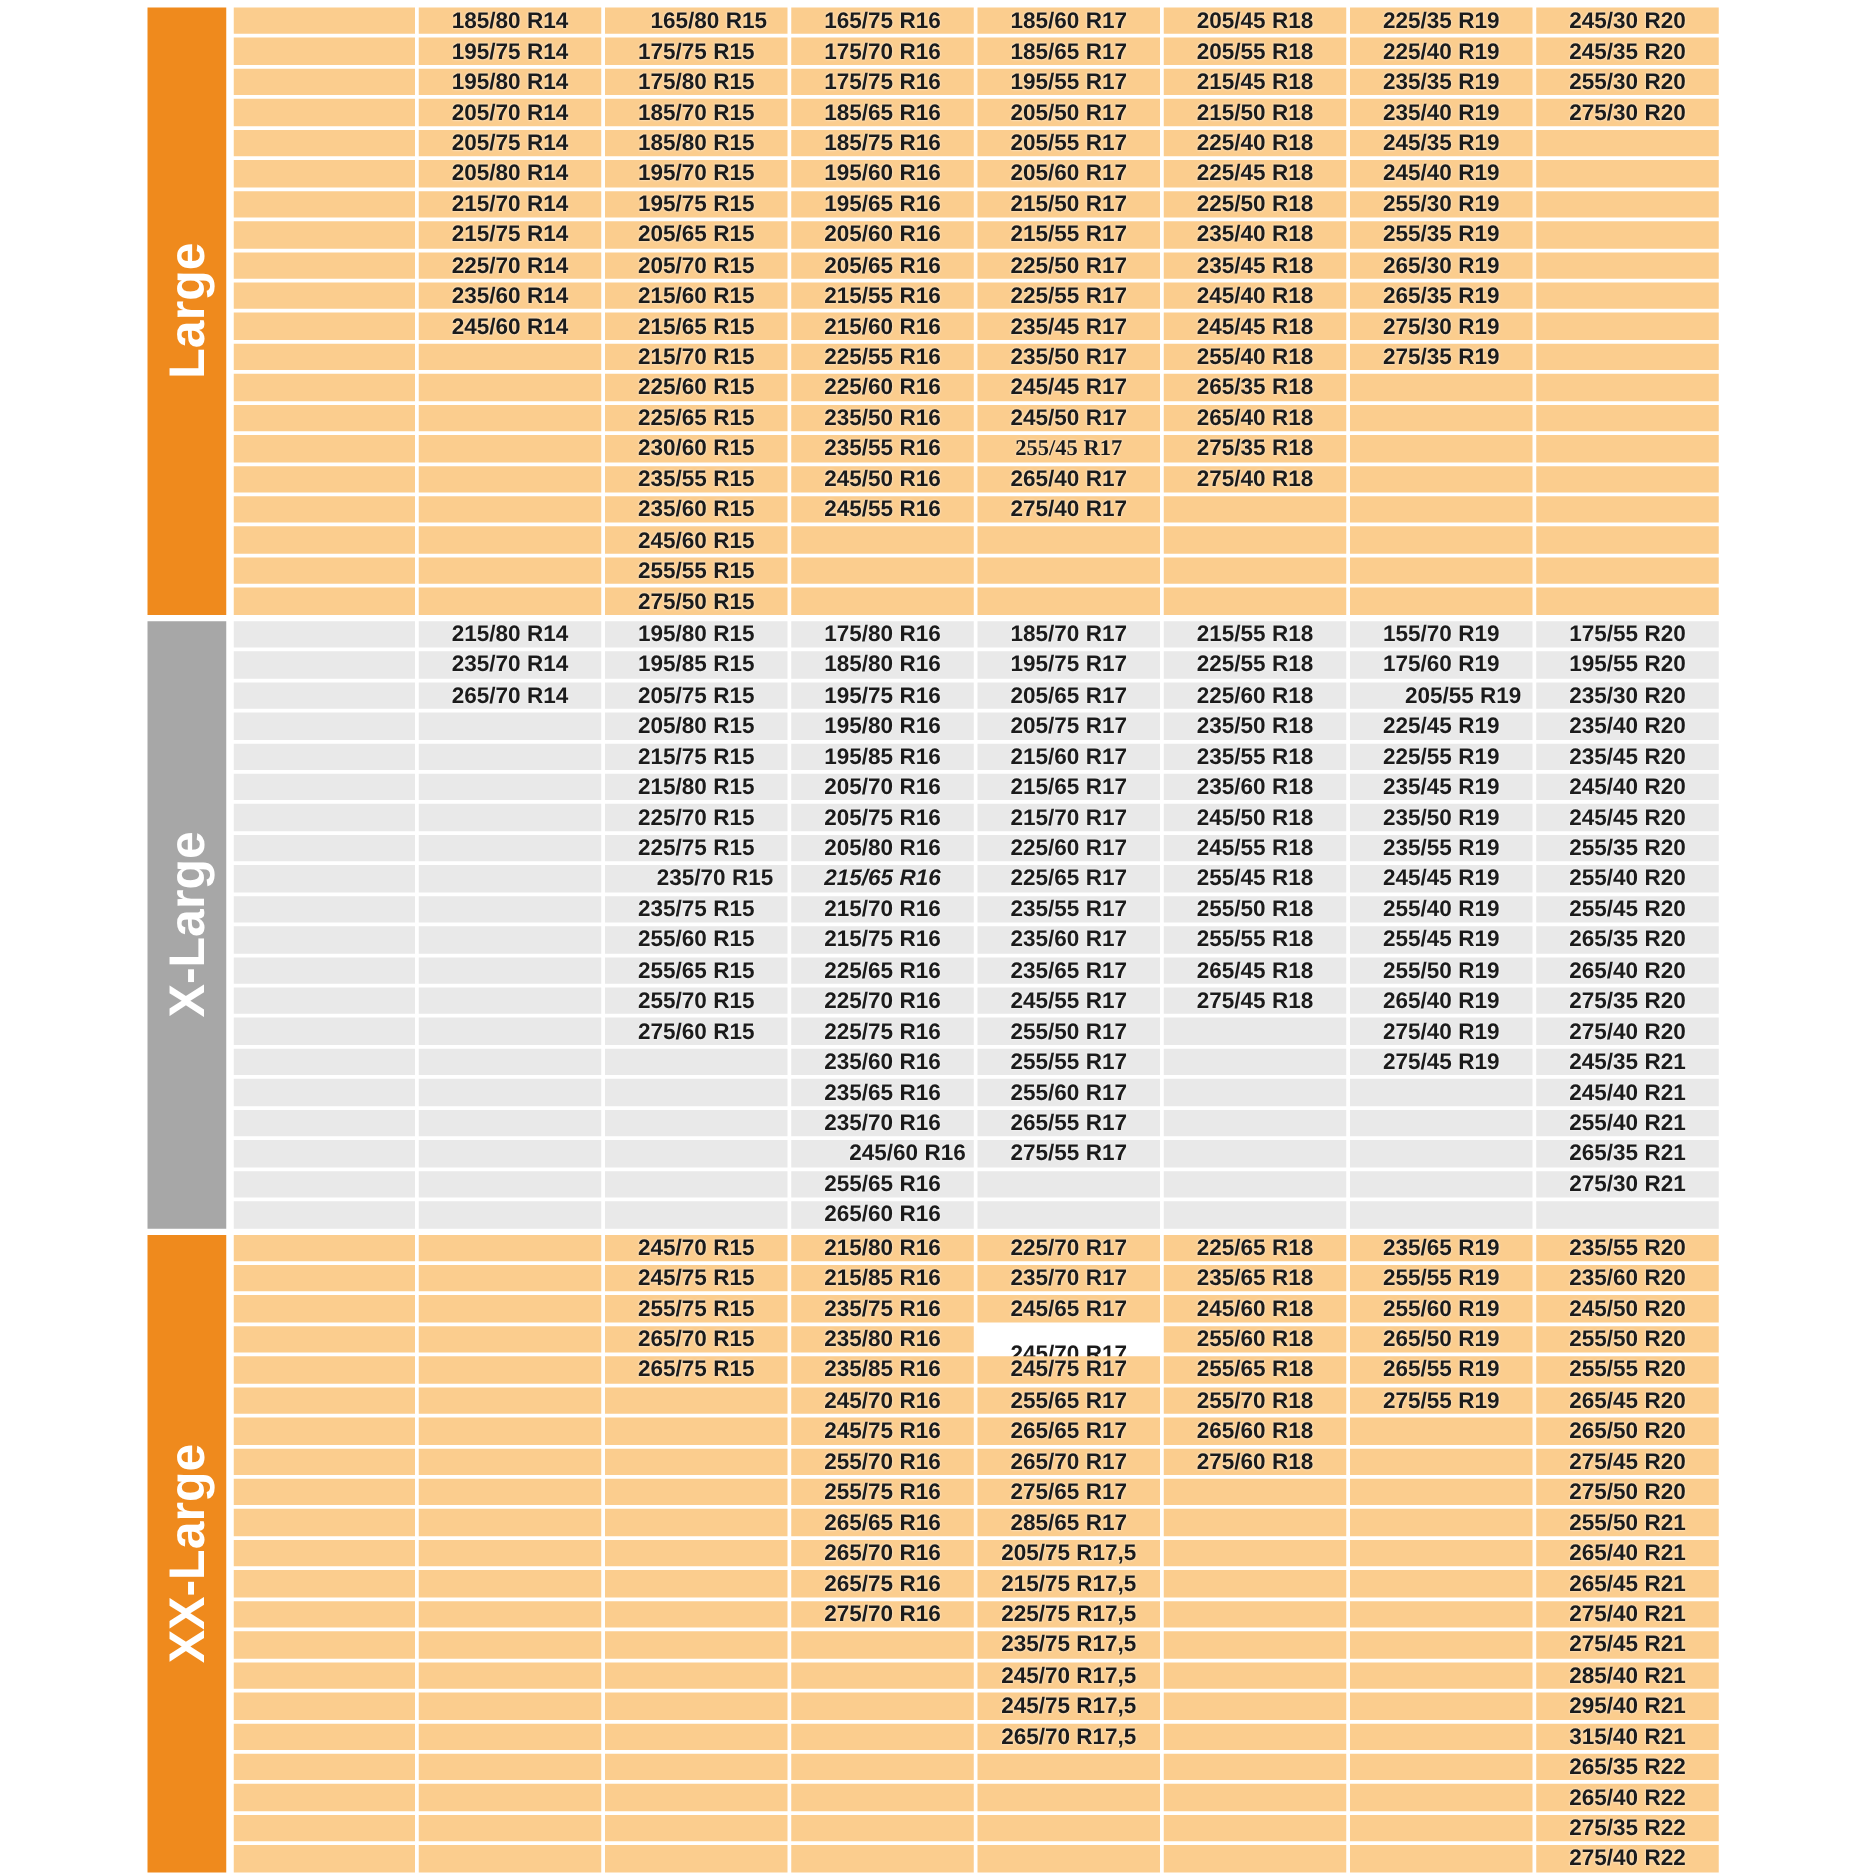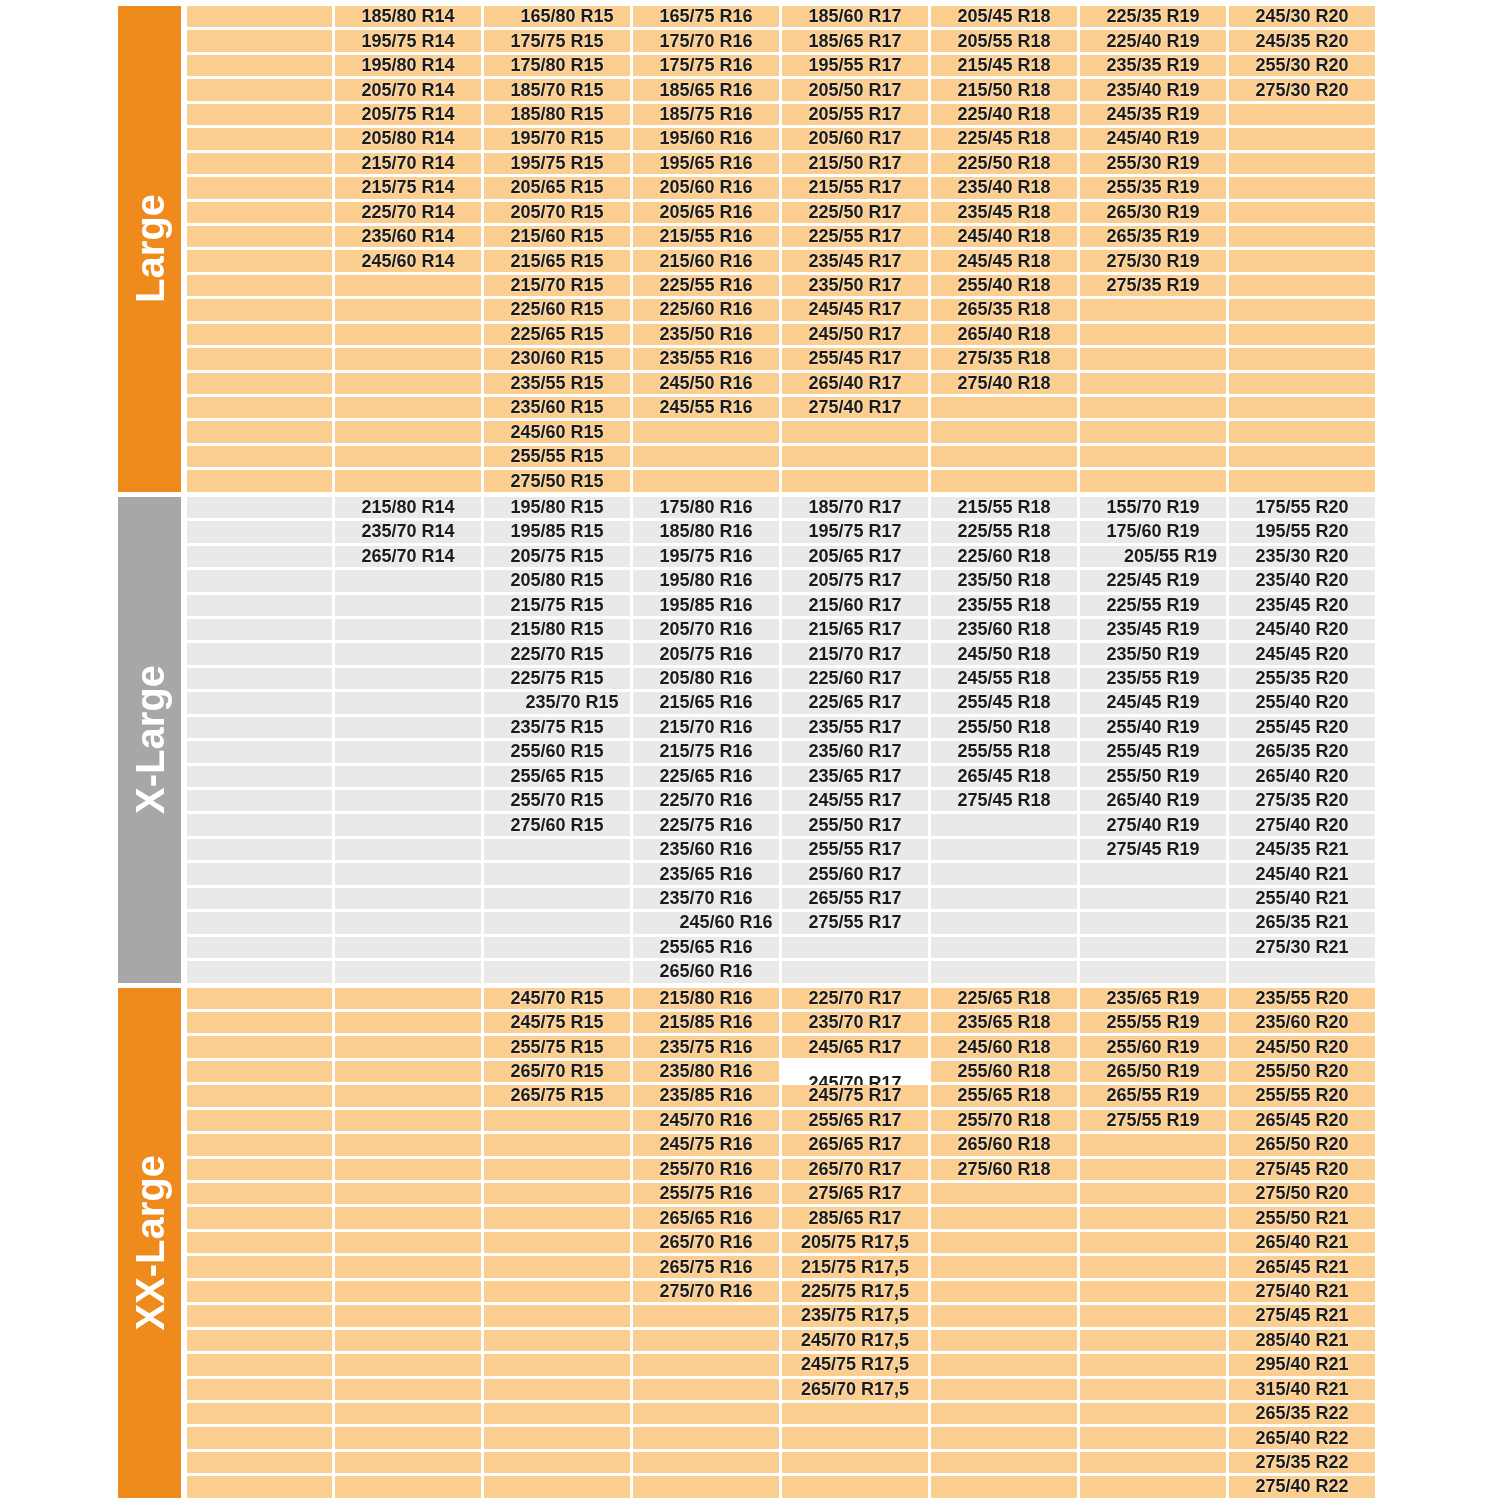--- a/index.html
+++ b/index.html
@@ -151,21 +151,21 @@
           <div class="cell orange" style="grid-area: 5 / 5;">205/55 R17</div>
           <div class="cell orange" style="grid-area: 6 / 5;">205/60 R17</div>
           <div class="cell orange" style="grid-area: 7 / 5;">215/50 R17</div>
           <div class="cell orange" style="grid-area: 8 / 5;">215/55 R17</div>
           <div class="cell orange" style="grid-area: 9 / 5;">225/50 R17</div>
           <div class="cell orange" style="grid-area: 10 / 5;">225/55 R17</div>
           <div class="cell orange" style="grid-area: 11 / 5;">235/45 R17</div>
           <div class="cell orange" style="grid-area: 12 / 5;">235/50 R17</div>
           <div class="cell orange" style="grid-area: 13 / 5;">245/45 R17</div>
           <div class="cell orange" style="grid-area: 14 / 5;">245/50 R17</div>
-          <div class="cell orange" style="grid-area: 15 / 5;">255/45 R17</div>
+          <div class="cell orange" style="grid-area: 15 / 5; font-family: Liberation Serif, serif;">255/45 R17</div>
           <div class="cell orange" style="grid-area: 16 / 5;">265/40 R17</div>
           <div class="cell orange" style="grid-area: 17 / 5;">275/40 R17</div>
           <div class="cell orange" style="grid-area: 18 / 5;"></div>
           <div class="cell orange" style="grid-area: 19 / 5;"></div>
           <div class="cell orange" style="grid-area: 20 / 5;"></div>
           <div class="cell orange" style="grid-area: 1 / 6;">205/45 R18</div>
           <div class="cell orange" style="grid-area: 2 / 6;">205/55 R18</div>
           <div class="cell orange" style="grid-area: 3 / 6;">215/45 R18</div>
           <div class="cell orange" style="grid-area: 4 / 6;">215/50 R18</div>
           <div class="cell orange" style="grid-area: 5 / 6;">225/40 R18</div>
@@ -292,21 +292,21 @@
           <div class="cell gray" style="grid-area: 19 / 3;"></div>
           <div class="cell gray" style="grid-area: 20 / 3;"></div>
           <div class="cell gray" style="grid-area: 1 / 4;">175/80 R16</div>
           <div class="cell gray" style="grid-area: 2 / 4;">185/80 R16</div>
           <div class="cell gray" style="grid-area: 3 / 4;">195/75 R16</div>
           <div class="cell gray" style="grid-area: 4 / 4;">195/80 R16</div>
           <div class="cell gray" style="grid-area: 5 / 4;">195/85 R16</div>
           <div class="cell gray" style="grid-area: 6 / 4;">205/70 R16</div>
           <div class="cell gray" style="grid-area: 7 / 4;">205/75 R16</div>
           <div class="cell gray" style="grid-area: 8 / 4;">205/80 R16</div>
-          <div class="cell gray" style="grid-area: 9 / 4;">215/65 R16</div>
+          <div class="cell gray" style="grid-area: 9 / 4; font-style: italic;">215/65 R16</div>
           <div class="cell gray" style="grid-area: 10 / 4;">215/70 R16</div>
           <div class="cell gray" style="grid-area: 11 / 4;">215/75 R16</div>
           <div class="cell gray" style="grid-area: 12 / 4;">225/65 R16</div>
           <div class="cell gray" style="grid-area: 13 / 4;">225/70 R16</div>
           <div class="cell gray" style="grid-area: 14 / 4;">225/75 R16</div>
           <div class="cell gray" style="grid-area: 15 / 4;">235/60 R16</div>
           <div class="cell gray" style="grid-area: 16 / 4;">235/65 R16</div>
           <div class="cell gray" style="grid-area: 17 / 4;">235/70 R16</div>
           <div class="cell gray" style="grid-area: 18 / 4; padding-left: 40px;">245/60 R16</div>
           <div class="cell gray" style="grid-area: 19 / 4;">255/65 R16</div>

